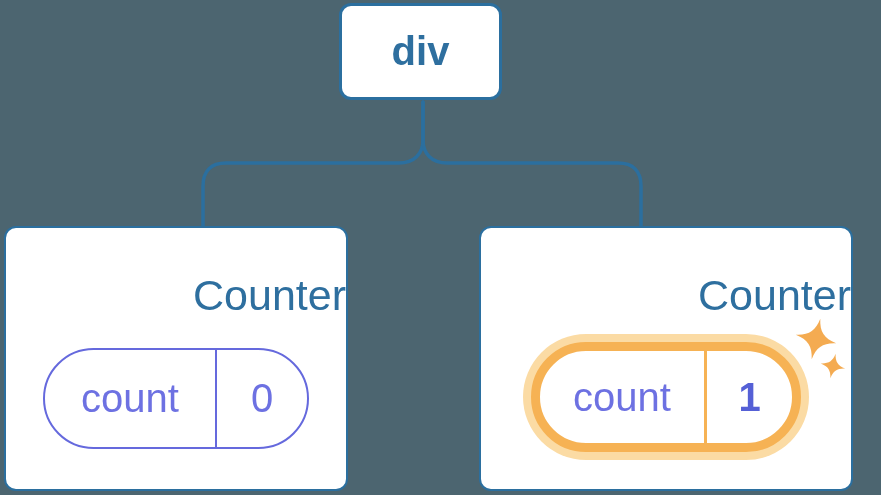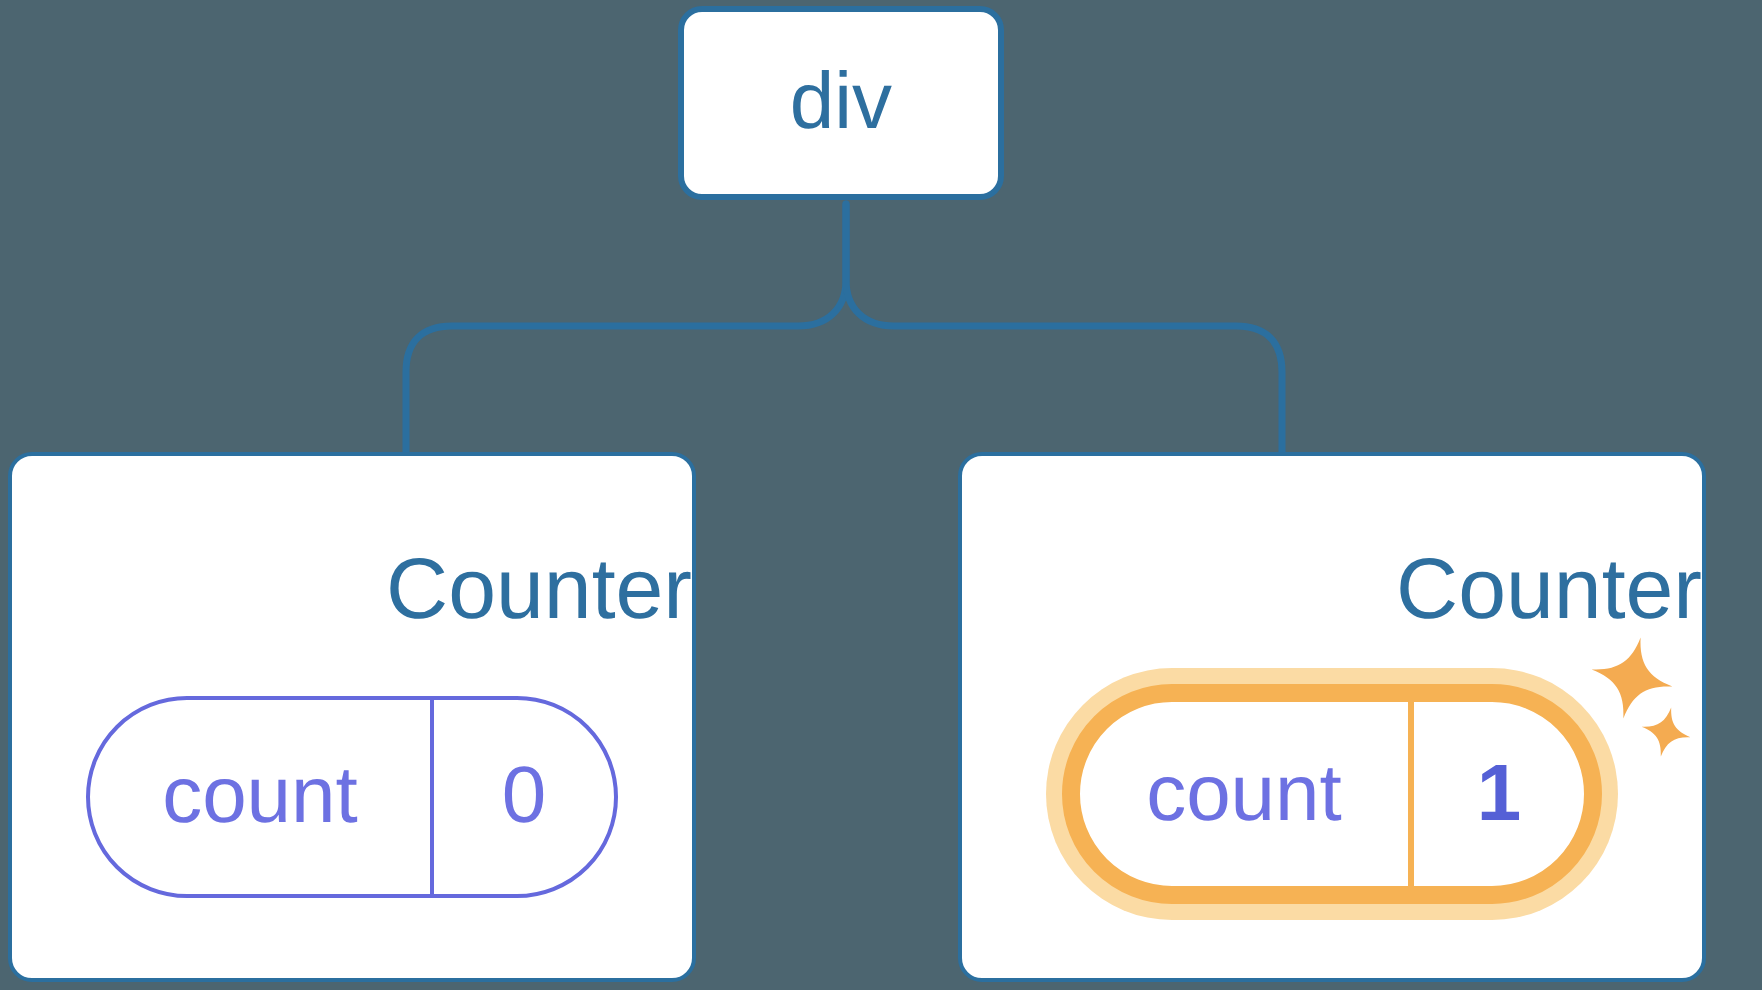--- a/index.html
+++ b/index.html
@@ -35,21 +35,21 @@
     stroke-width:3.5;
     stroke-linecap:round;
   }
   .root-node{
     position:absolute;left:339px;top:3px;width:163px;height:97px;
     background:var(--card-bg);
     border:3px solid var(--node-border);
     border-radius:12px;
     box-sizing:border-box;
     display:flex;align-items:center;justify-content:center;
-    font-size:40px;color:var(--node-text);font-weight:400;
+    font-size:40px;color:var(--node-text);font-weight:700;
     z-index:1;
   }
   .component-card{
     position:absolute;top:226px;height:265px;
     background:var(--card-bg);
     border:2.5px solid var(--node-border);
     border-radius:12px;
     box-sizing:border-box;
     z-index:1;
   }

